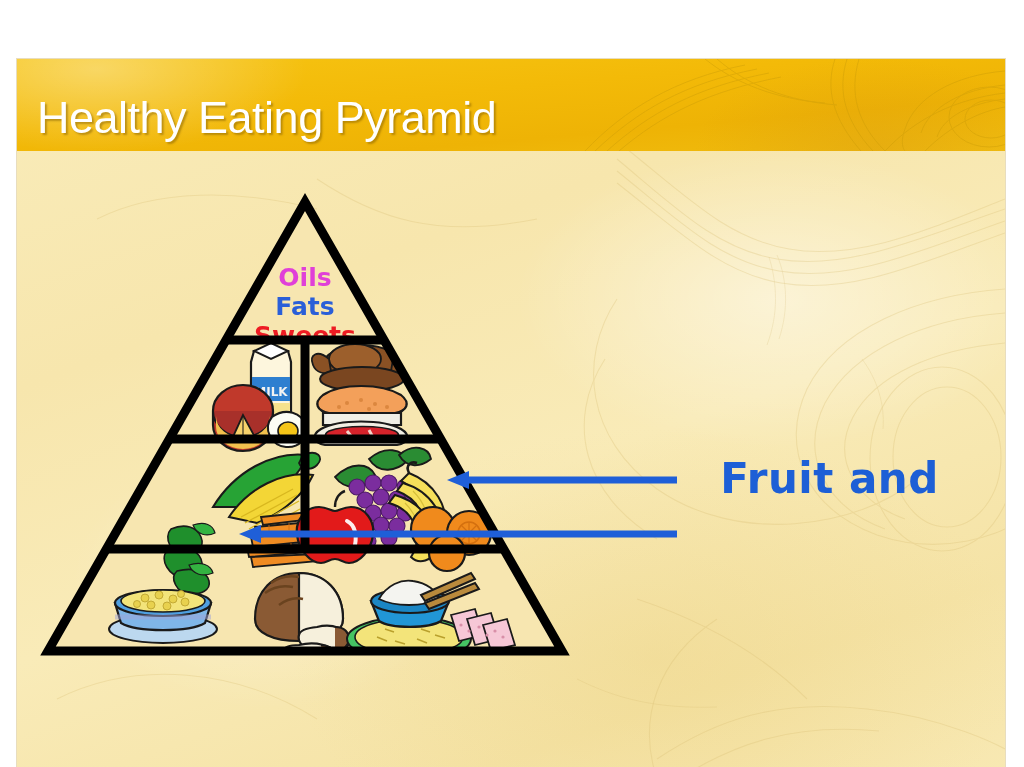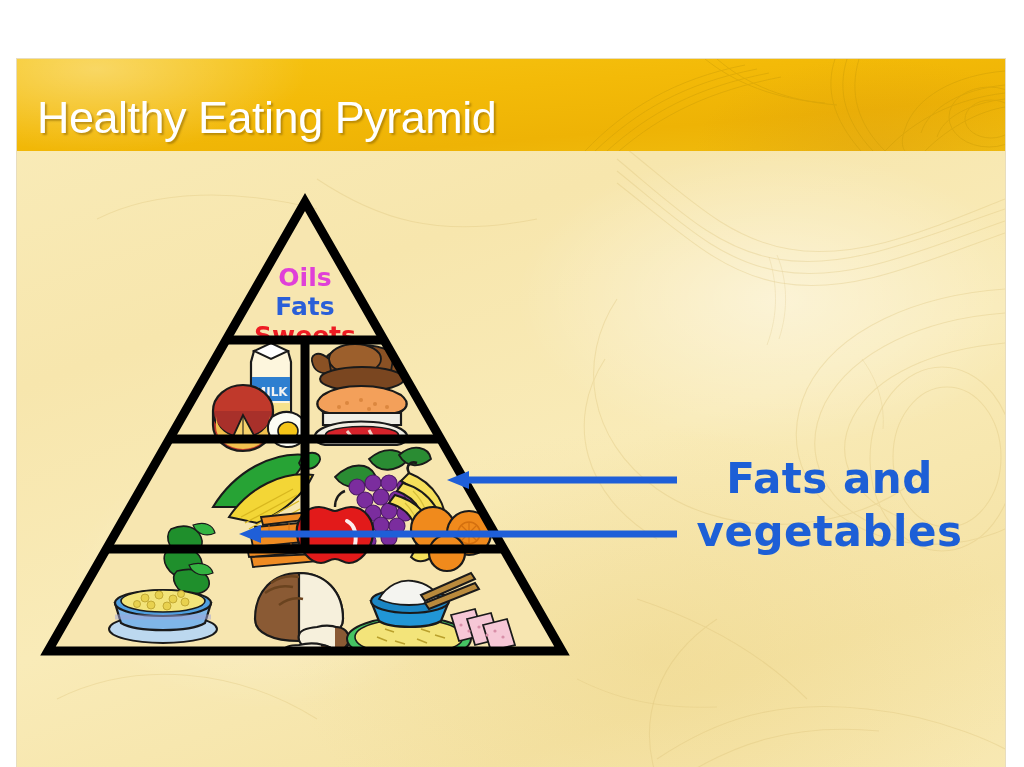--- a/index.html
+++ b/index.html
@@ -376,17 +376,16 @@
 
       <line x1="660" y1="421" x2="448" y2="421"></line>
       <polygon points="430,421 452,412 452,430" stroke="none"></polygon>
 
       <line x1="660" y1="475" x2="240" y2="475"></line>
       <polygon points="222,475 244,466 244,484" stroke="none"></polygon>
     </g>
   </svg>
 
   <div class="callout">
-    <span>Fats and</span>
-    <span>vegetables</span>
+    <span>Fruit and</span>
   </div>
 
 </div>
 
 </body></html>

